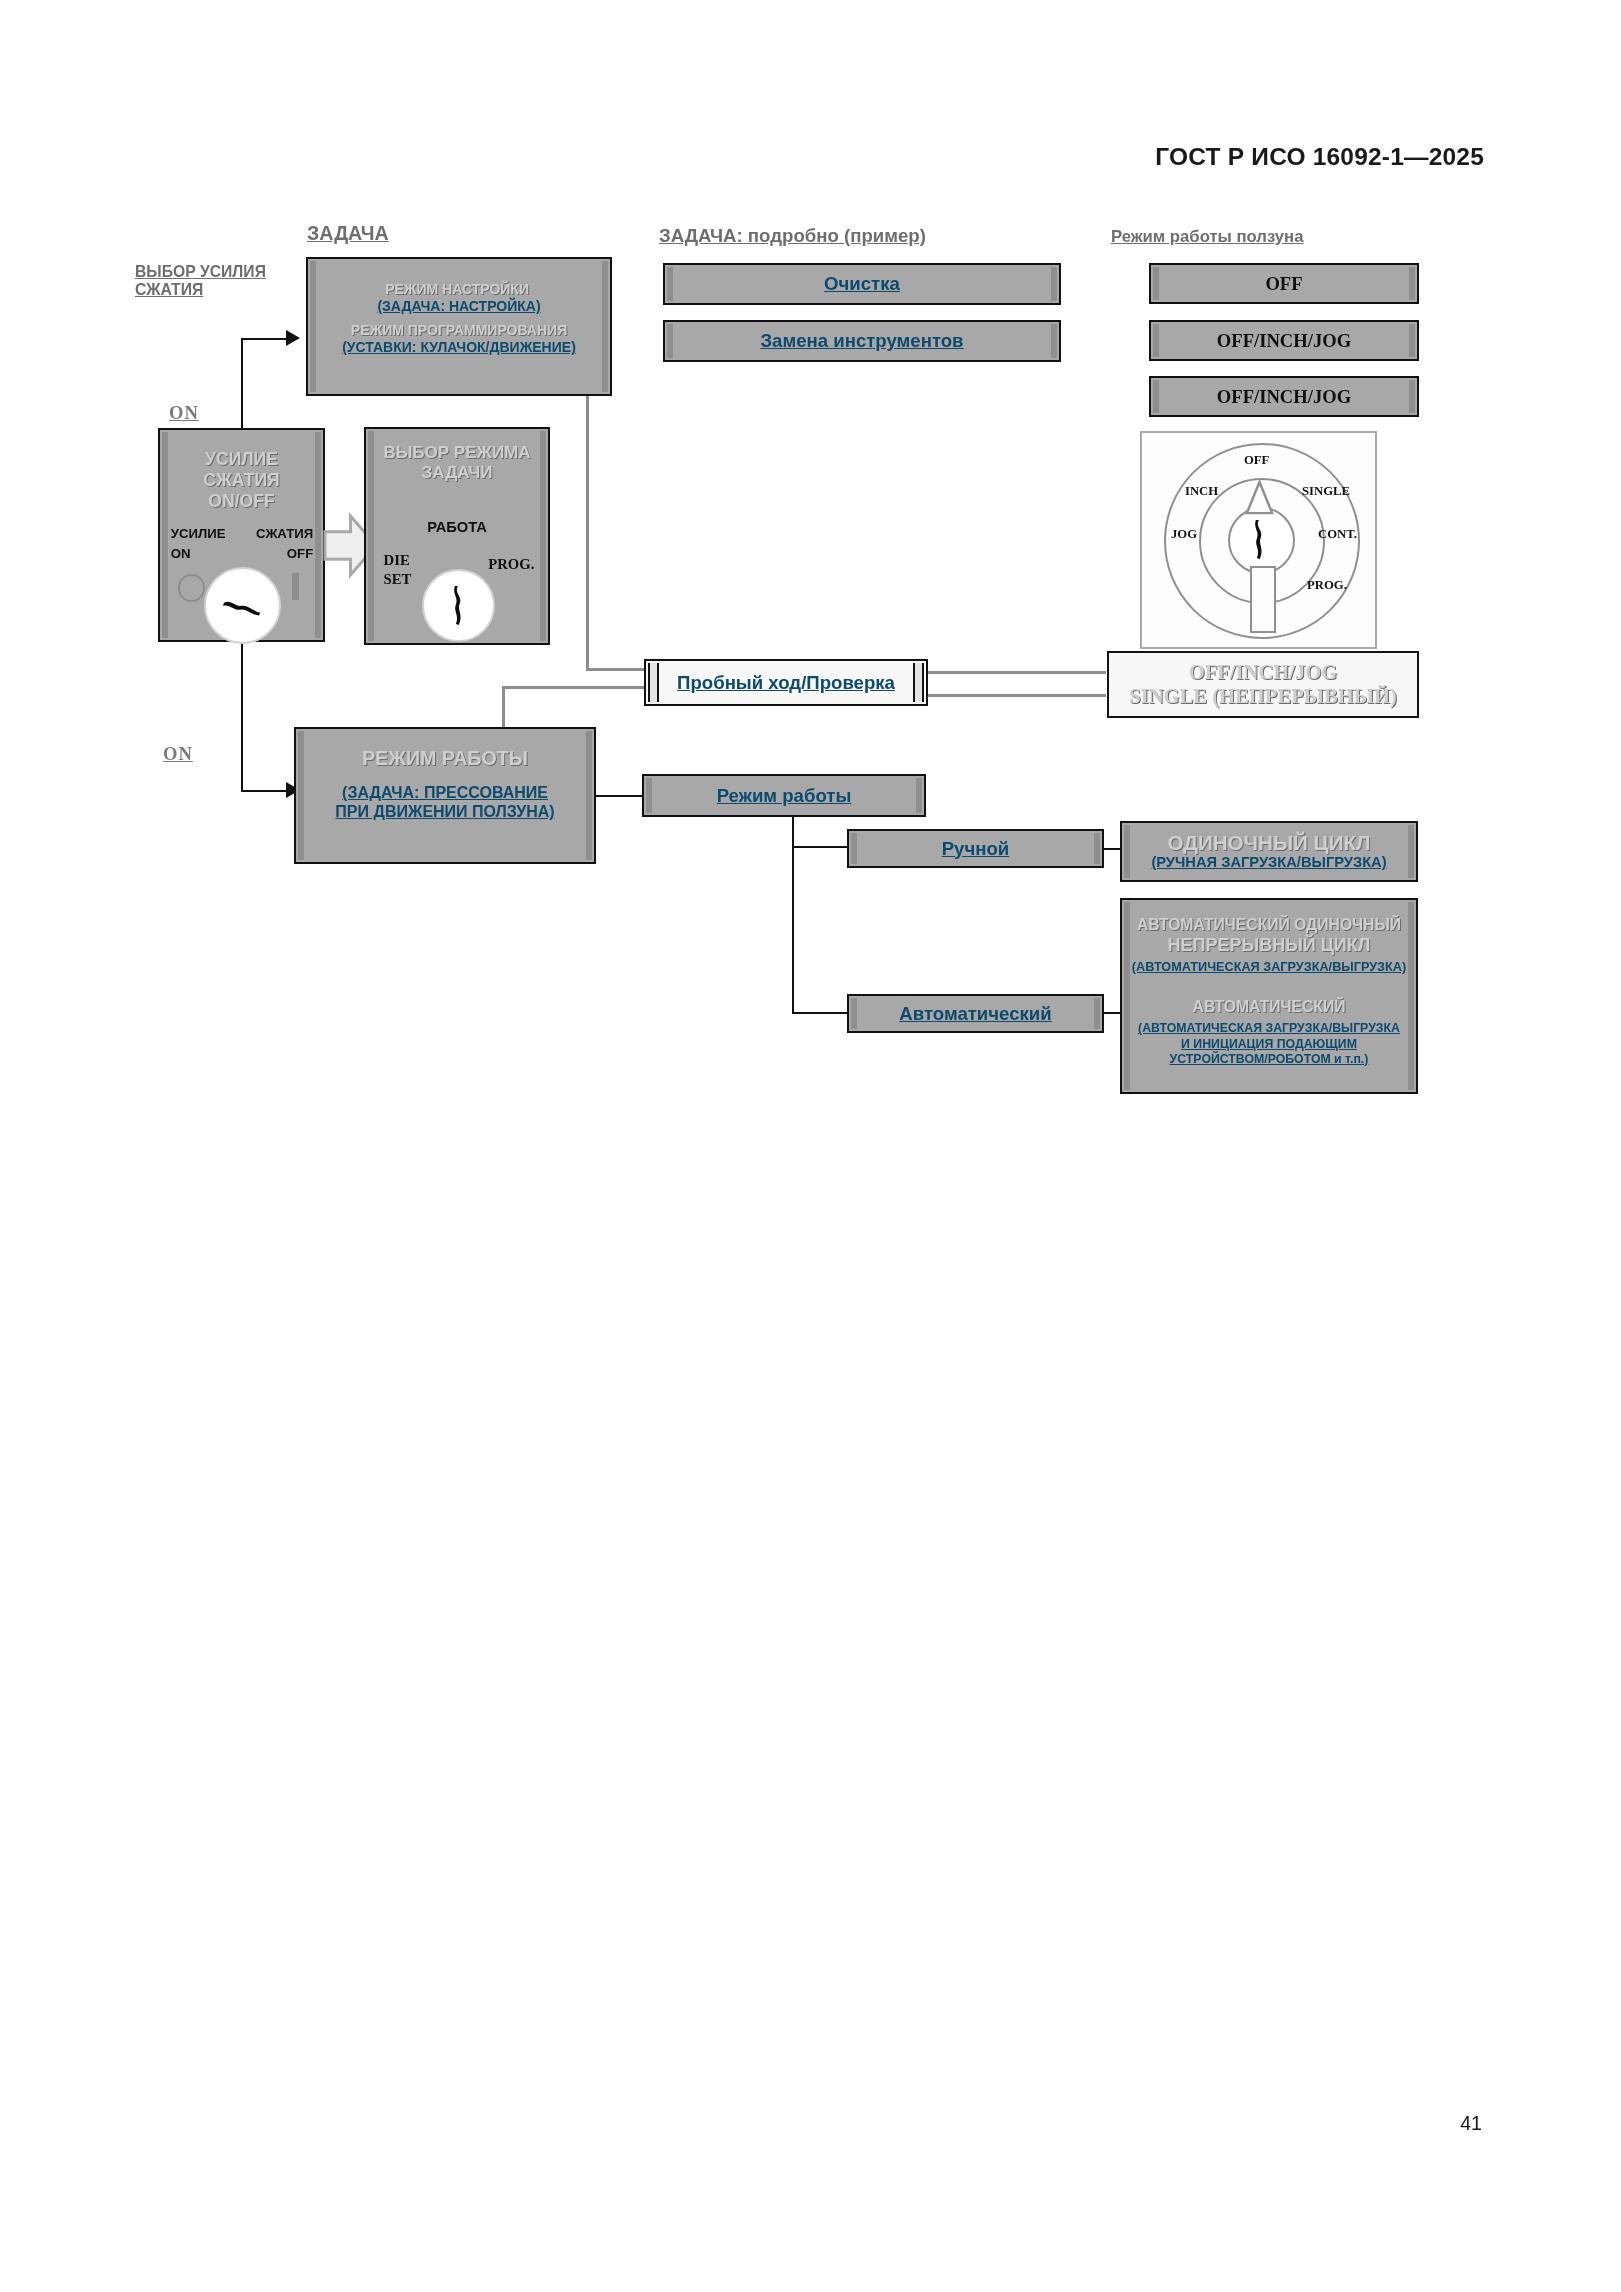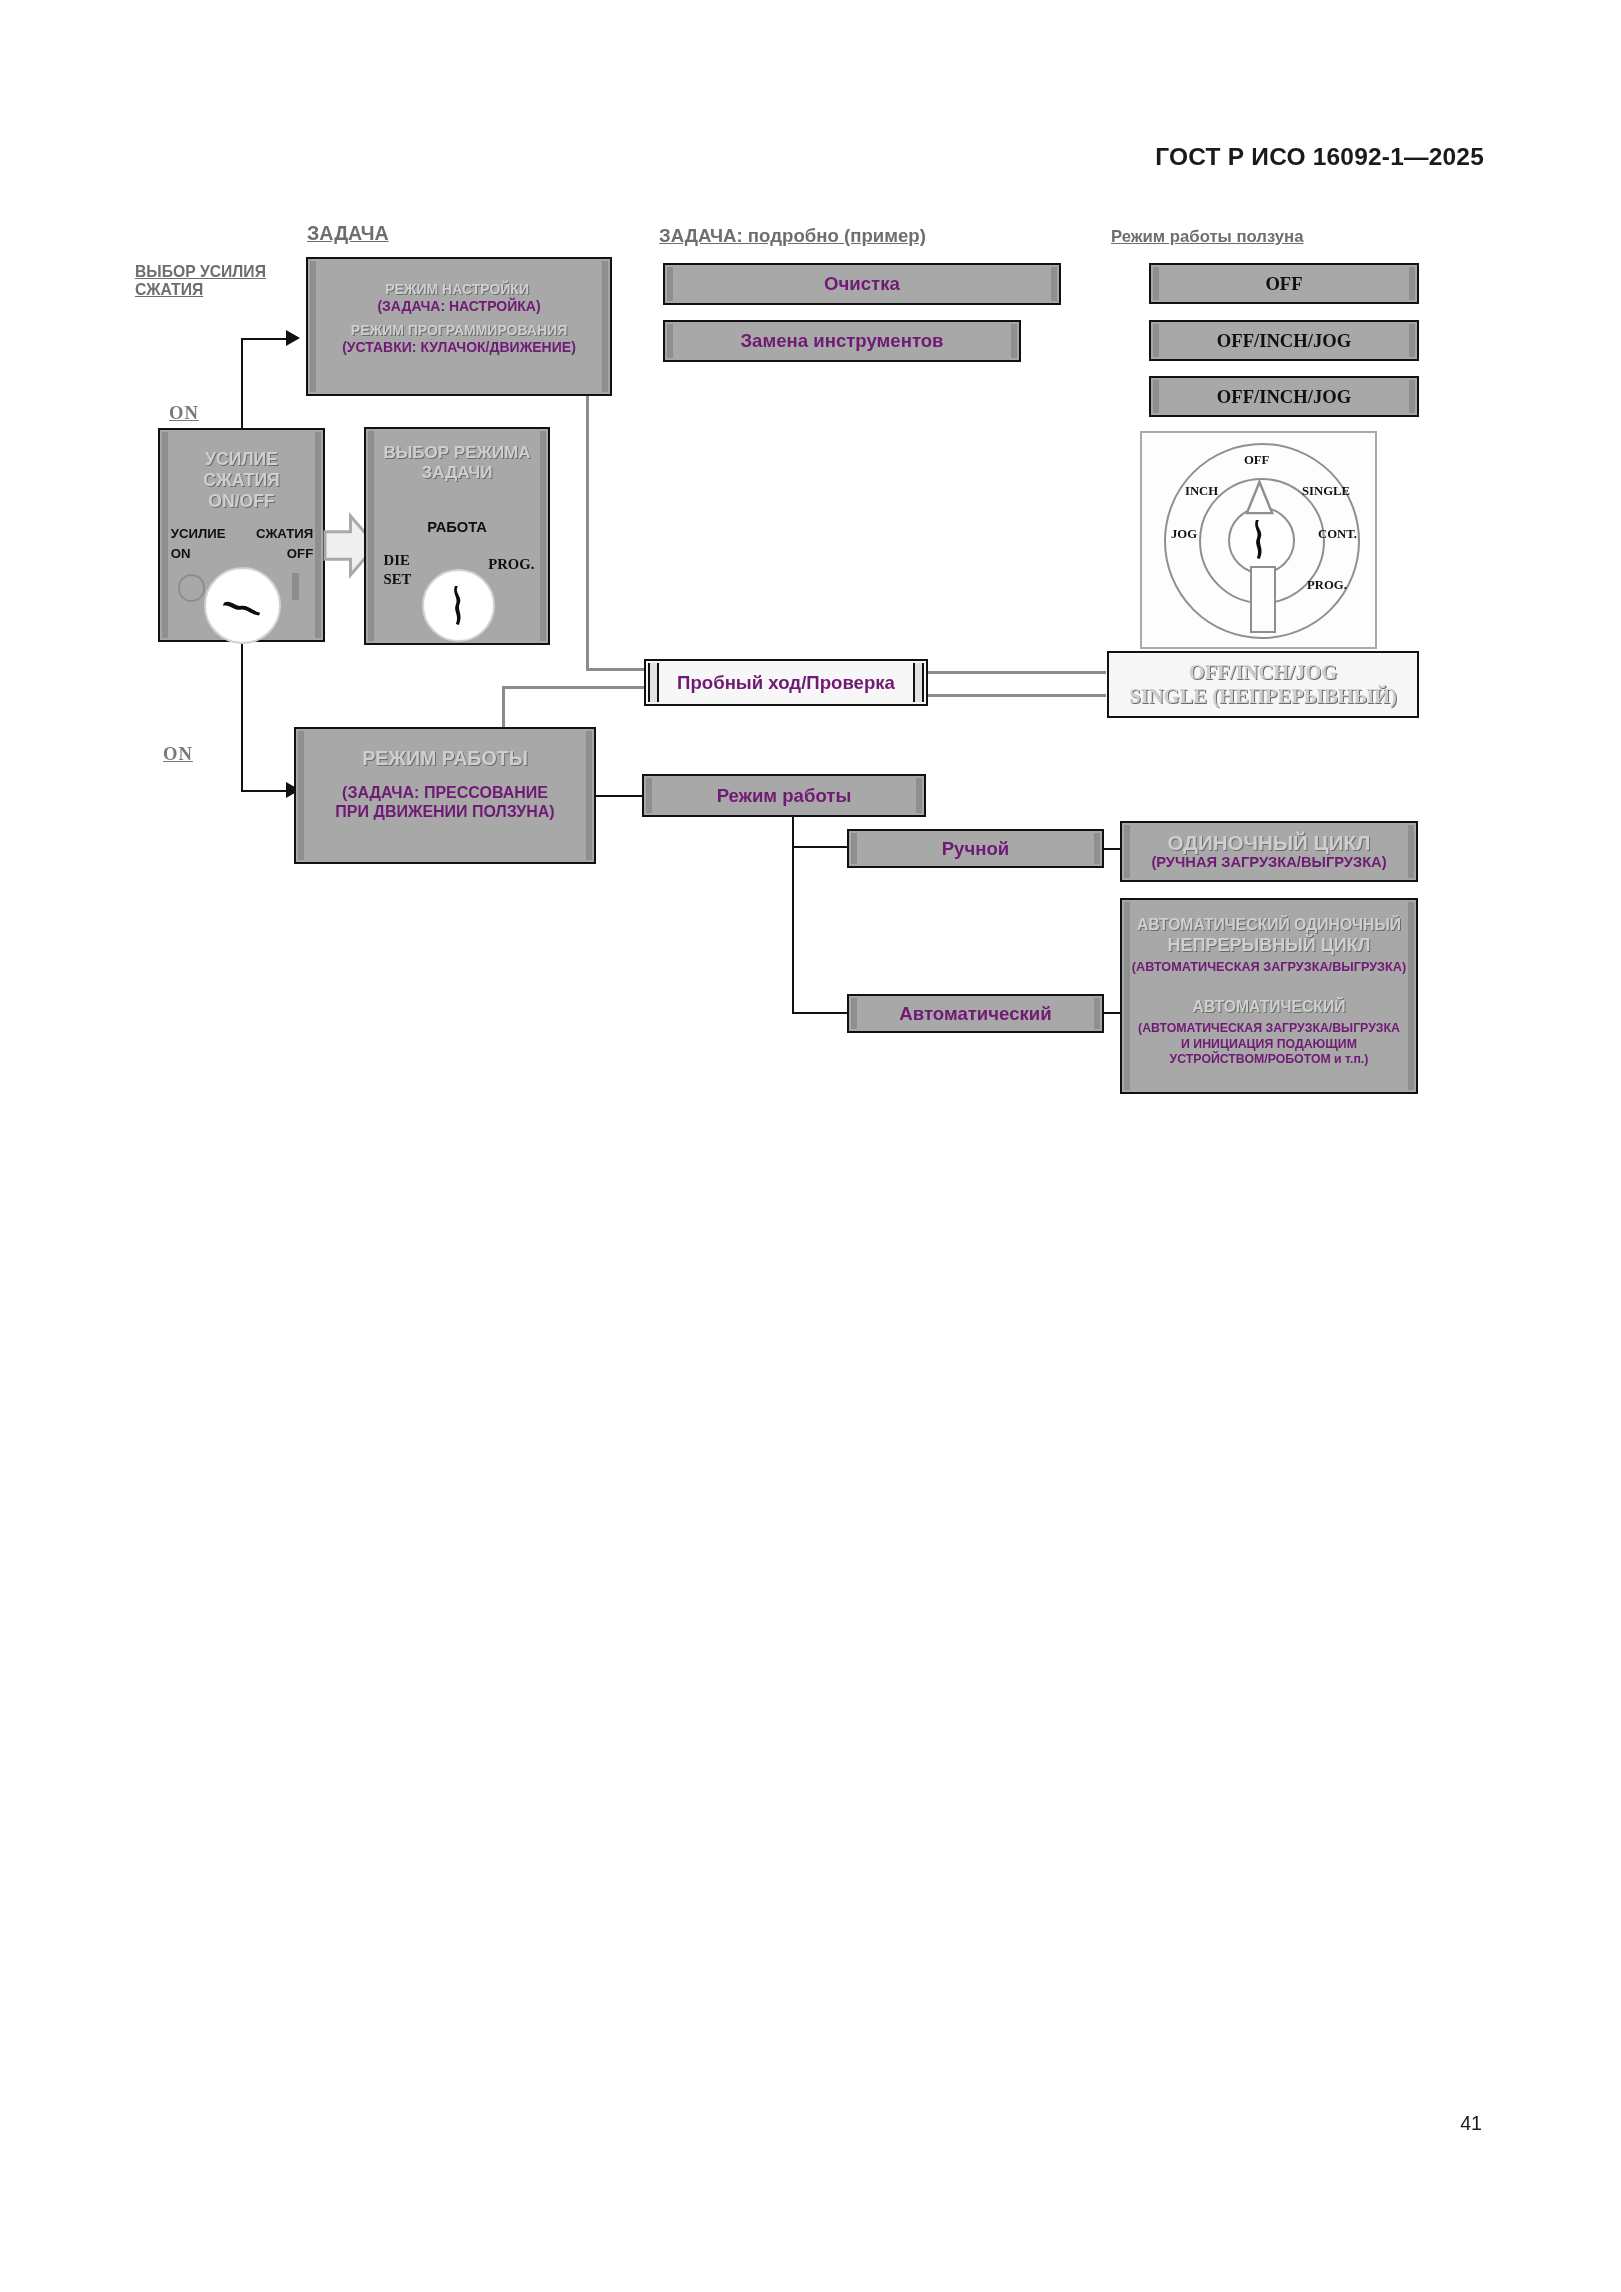--- a/index.html
+++ b/index.html
@@ -72,21 +72,21 @@
   }
   .wbox.rails::before{left:2px;}
   .wbox.rails::after{right:2px;}
   .wbox > *{position:relative;z-index:2;}
 
   
   .t-emb{              
     color:#cfcfcf;font-weight:bold;
     text-shadow:1px 1px 0 #6b6b6b;
   }
-  .t-dark{color:#701a75;font-weight:bold;}
+  .t-dark{color:#0c4a6e;font-weight:bold;text-decoration:underline;}
   .t-serif{font-family:"Liberation Serif",serif;font-weight:bold;}
 
   
   .ln{position:absolute;background:#8c8c8c;}
   .ln.dark{background:#111;}
   .arrow-r{
     position:absolute;width:0;height:0;
     border-top:8.8px solid transparent;border-bottom:8.8px solid transparent;
     border-left:14.7px solid #111;
   }
@@ -195,21 +195,21 @@
         <svg width="19.6" height="43" viewBox="0 0 20 44">
           <path d="M9 2 C5 9, 14 13, 11 20 C8 27, 15 31, 10 42 L7 41 C11 32, 4 28, 7 21 C10 14, 3 10, 6 2 Z" fill="#0d0d0d"></path>
         </svg>
       </div>
     </div>
 
     <div class="gbox" style="left:663px;top:263px;width:398px;height:42px;">
       <div class="t-dark" style="font-size:18.6px;">Очистка</div>
     </div>
 
-    <div class="gbox" style="left:663px;top:320px;width:358px;height:42px;text-align:right;">
+    <div class="gbox" style="left:663px;top:320px;width:398px;height:42px;text-align:right;">
       <div class="t-dark" style="font-size:18.6px;">Замена инструментов</div>
     </div>
 
 
     <div class="gbox" style="left:1149px;top:263px;width:270px;height:41px;">
       <div class="t-serif" style="font-size:18.6px;color:#101010;">OFF</div>
     </div>
     <div class="gbox" style="left:1149px;top:320px;width:270px;height:41px;">
       <div class="t-serif" style="font-size:18.6px;color:#101010;">OFF/INCH/JOG</div>
     </div>

